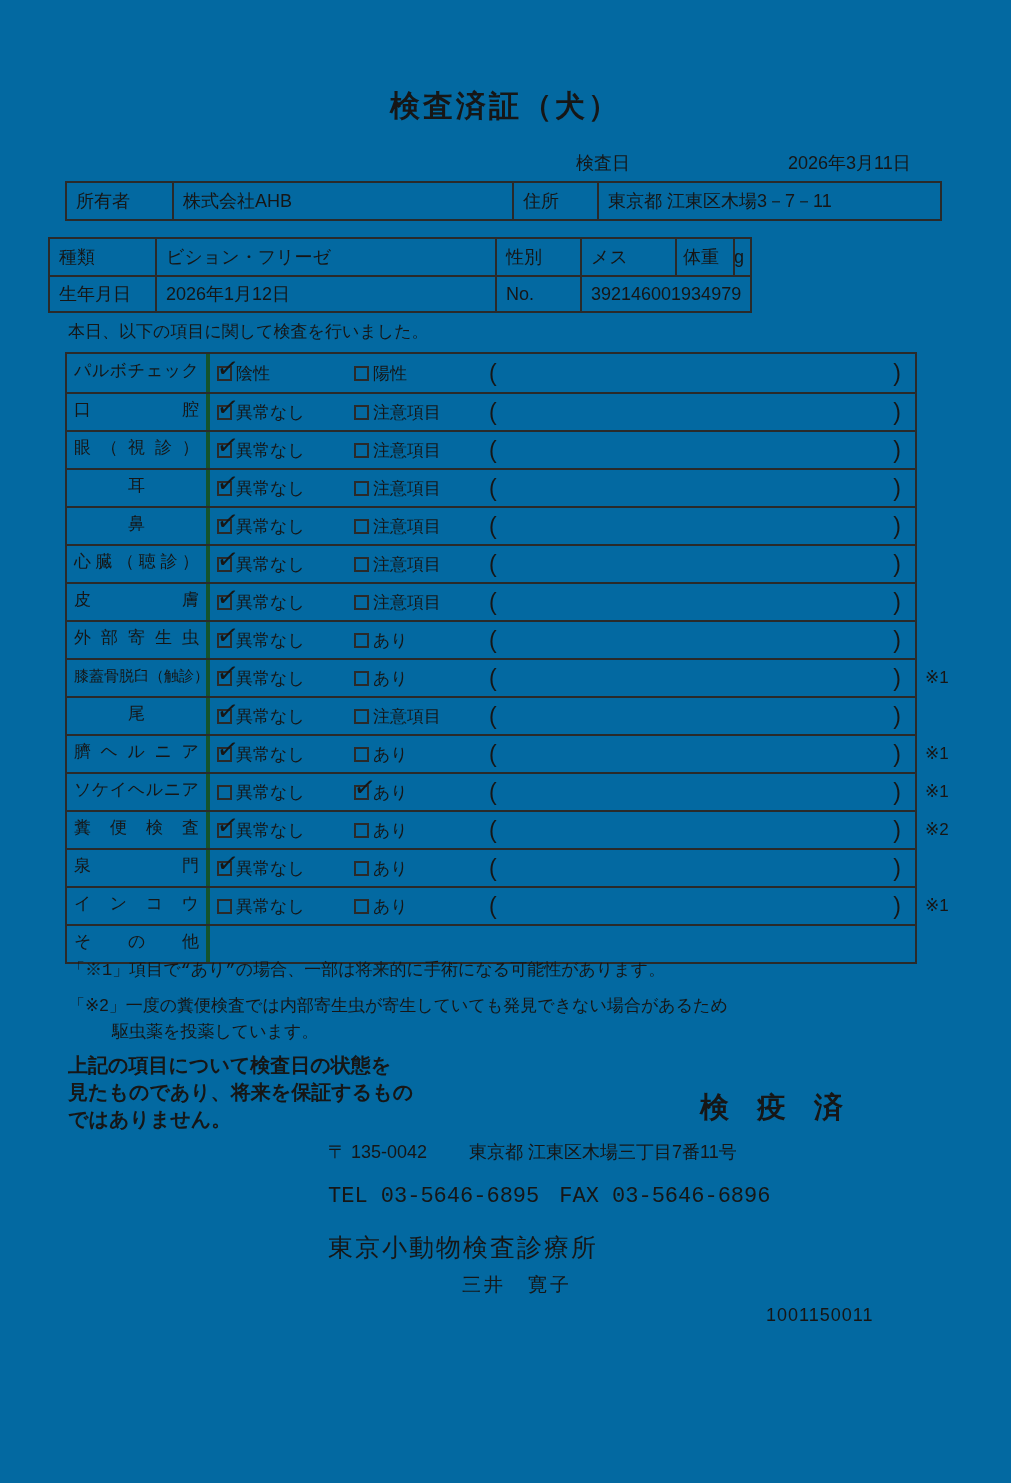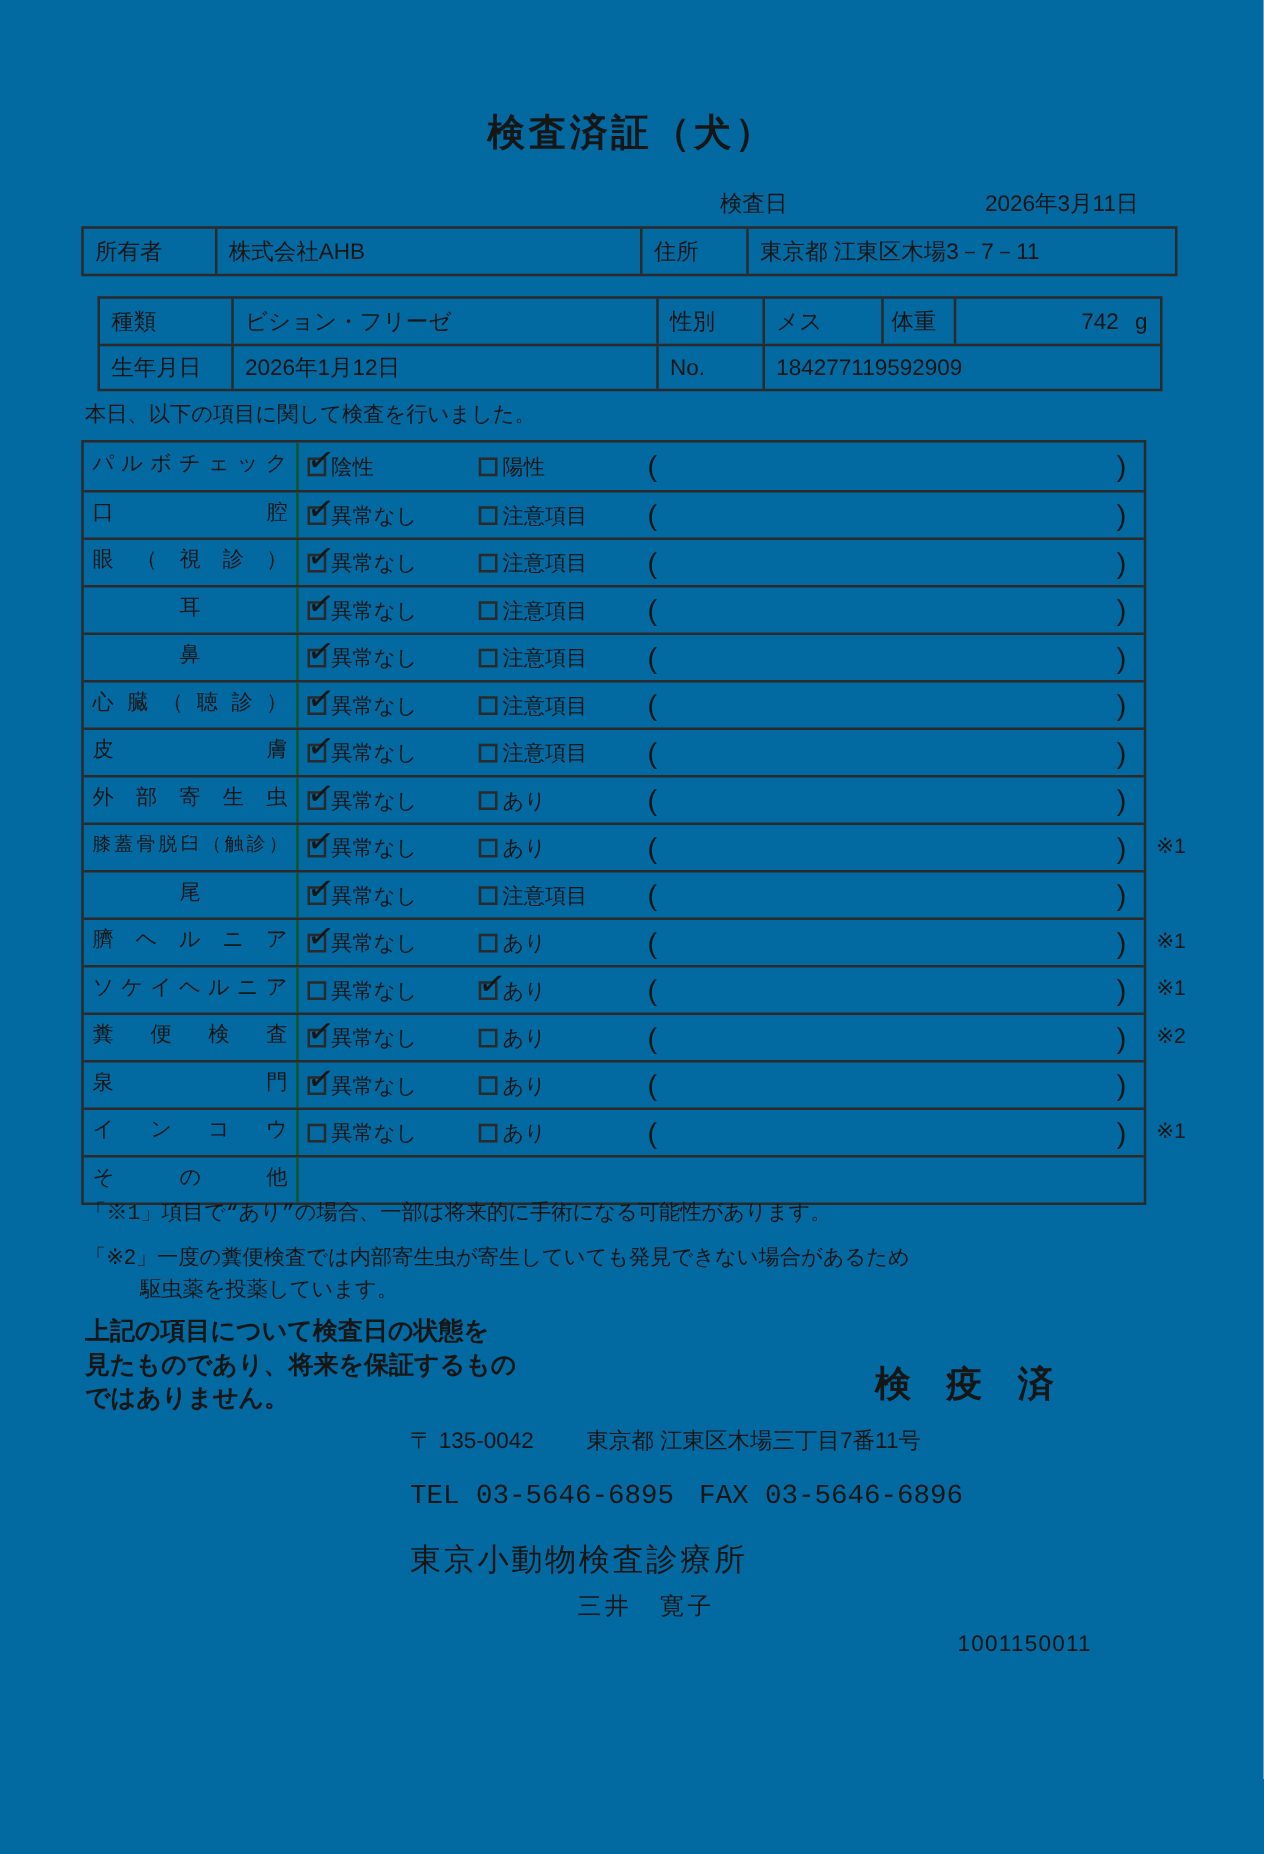--- a/index.html
+++ b/index.html
@@ -21,28 +21,28 @@
   .w-lab { width: 105px; flex: none; }
   .w-val { width: 340px; flex: none; }
   .w-lab2 { width: 85px; flex: none; }
   .w-sex { width: 95px; flex: none; }
   .w-wlab { width: 58px; flex: none; padding: 0 6px; }
   .grow { flex: 1; }
   .weight-cell { justify-content: flex-end; gap: 13px; padding-right: 10px; }
 
   .tbl-owner { top: 181px; left: 65px; width: 877px; }
   .tbl-owner .trow { height: 36px; border-radius: 18px; }
-  .tbl-pet { top: 237px; left: 78px; width: 852px; }
+  .tbl-pet { top: 237px; left: 48px; width: 704px; }
 
   .intro { top: 320px; left: 68px; font-size: 17px; }
 
   .cl-table { top: 352px; left: 65px; width: 852px; border: 2px solid #2a2a2a; }
   .crow { display: flex; height: 38px; position: relative; }
   .crow + .crow { border-top: 2px solid #2a2a2a; }
-  .cl-label { width: 172px; flex: none; border-right: 2px solid #14532d; padding: 0 7px; font-size: 17px; line-height: 34px; text-align: justify; text-align-last: justify; overflow: hidden; white-space: nowrap; font-family: Liberation Serif, serif; }
+  .cl-label { width: 143px; flex: none; border-right: 4px solid #14532d; padding: 0 7px; font-size: 17px; line-height: 34px; text-align: justify; text-align-last: justify; overflow: hidden; white-space: nowrap; font-family: Liberation Serif, serif; }
   .crow + .crow .cl-label { line-height: 32px; }
   .cl-label.center { text-align: center; text-align-last: center; }
   .cl-label.tight { font-size: 15px; }
   .cl-body { flex: 1; display: flex; align-items: center; padding-left: 7px; font-size: 17px; }
   .opt { display: flex; align-items: center; width: 137px; flex: none; }
   .opt.opt2 { width: 133px; }
   .cb { width: 15px; height: 15px; border: 2px solid #2a2a2a; display: inline-block; position: relative; margin-right: 4px; flex: none; }
   .tick { position: absolute; left: -2px; top: -13px; font-size: 26px; font-weight: 600; line-height: 1; transform: rotate(8deg); color: #161616; }
   .paren { flex: 1; display: flex; justify-content: space-between; align-items: center; font-size: 23px; font-weight: 300; padding-right: 14px; padding-left: 2px; }
   .cl-note { position: absolute; left: calc(100% + 10px); top: 7px; font-size: 17px; white-space: nowrap; }
@@ -91,21 +91,21 @@
       <div class="tcell w-wlab">体重</div>
       <div class="tcell grow weight-cell">
         <span>742</span>
         <span>g</span>
       </div>
     </div>
     <div class="trow">
       <div class="tcell w-lab">生年月日</div>
       <div class="tcell w-val">2026年1月12日</div>
       <div class="tcell w-lab2">No.</div>
-      <div class="tcell grow">184277119592909</div>
+      <div class="tcell grow">392146001934979</div>
     </div>
   </div>
 
   <div class="abs intro">本日、以下の項目に関して検査を行いました。</div>
 
   <div class="abs cl-table">
 
     <div class="crow">
       <div class="cl-label">パルボチェック</div>
       <div class="cl-body">

